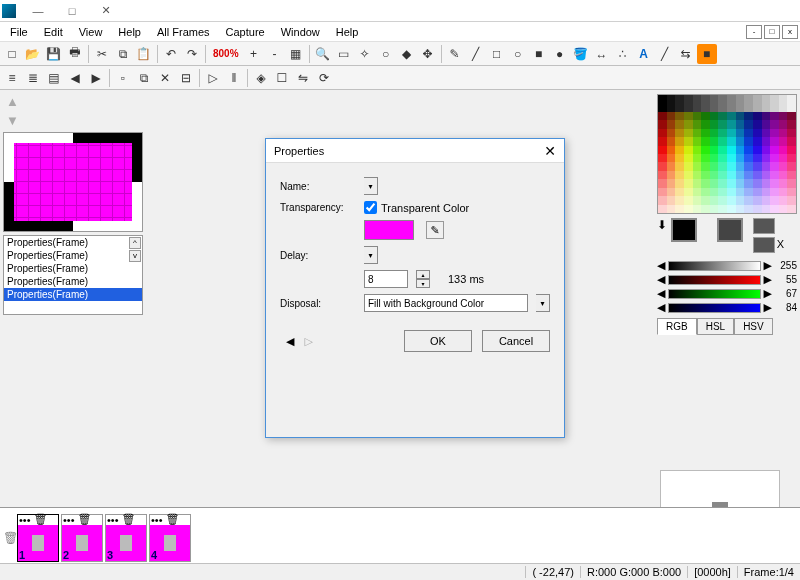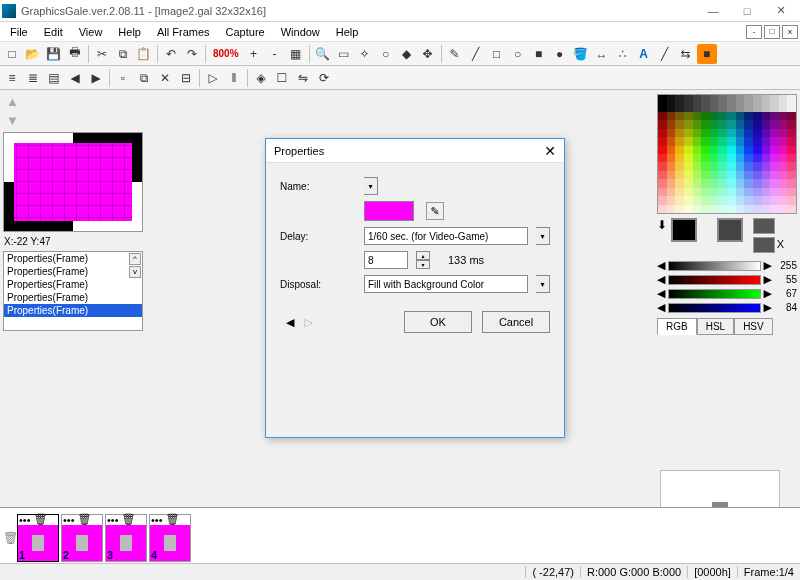--- a/index.html
+++ b/index.html
@@ -73,21 +73,20 @@
 .dspin div{width:14px;height:9px;border:1px solid #888;font-size:6px;display:flex;align-items:center;justify-content:center;background:#eee}
 .dbtns{display:flex;gap:10px;justify-content:flex-end;margin-top:18px;align-items:center}
 .dbtns .nav{display:flex;gap:10px;margin-right:auto;margin-left:6px;font-size:13px}
 .dbtn{width:68px;height:22px;border:1px solid #888;background:#efefef;display:flex;align-items:center;justify-content:center;font-size:11px}
 </style>
 </head>
 <body>
 
 <div class="titlebar">
   <div class="icon"></div>
-  <div class="title">GraphicsGale.ver.2.08.11 - [Image2.gal 32x32x16]</div>
   <div class="winbtns">
     <div>―</div>
     <div>□</div>
     <div>✕</div>
   </div>
 </div>
 
 <div class="menubar">
   <span>File</span>
   <span>Edit</span>
@@ -163,21 +162,20 @@
   <div class="tbtn">☐</div>
   <div class="tbtn">⇋</div>
   <div class="tbtn">⟳</div>
 </div>
 
 <div class="content">
   <div class="left">
     <div class="larrow">▲</div>
     <div class="larrow">▼</div>
     <div class="preview"></div>
-    <div class="coords">X:-22 Y:47</div>
     <div class="history">
       <div class="hitem">Properties(Frame)</div>
       <div class="hitem">Properties(Frame)</div>
       <div class="hitem">Properties(Frame)</div>
       <div class="hitem">Properties(Frame)</div>
       <div class="hitem sel">Properties(Frame)</div>
       <div class="harrows">
         <div>^</div>
         <div>v</div>
       </div>
@@ -517,27 +515,33 @@
   <div class="dtitle">
     <span>Properties</span>
     <span class="x">✕</span>
   </div>
   <div class="dbody">
     <div class="drow">
       <label>Name:</label>
       <div class="ddarr">▾</div>
     </div>
     <div class="drow">
+      <label>Transparency:</label>
+      <div class="dchk">
+          <input type="checkbox" checked="" style="">
+          <span>Transparent Color</span>
+        </div>
+    </div>
+    <div class="drow">
       <label></label>
       <div class="dswatch"></div>
       <div class="dpick">✎</div>
     </div>
     <div class="drow">
       <label>Delay:</label>
-      <div class="dinput">1/60 sec. (for Video-Game)</div>
       <div class="ddarr">▾</div>
     </div>
     <div class="drow">
       <label></label>
       <div class="dinput" style="flex:0 0 44px">8</div>
       <div class="dspin">
           <div>▴</div>
           <div>▾</div>
         </div>
       <span style="margin-left:10px">133 ms</span>

